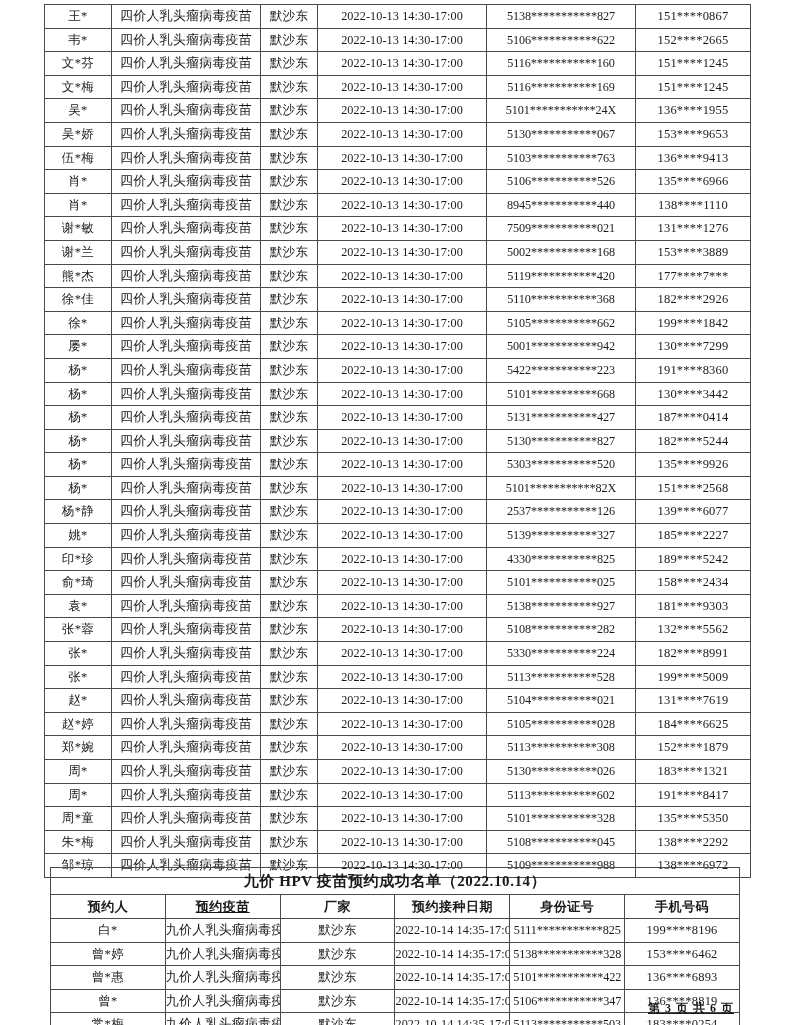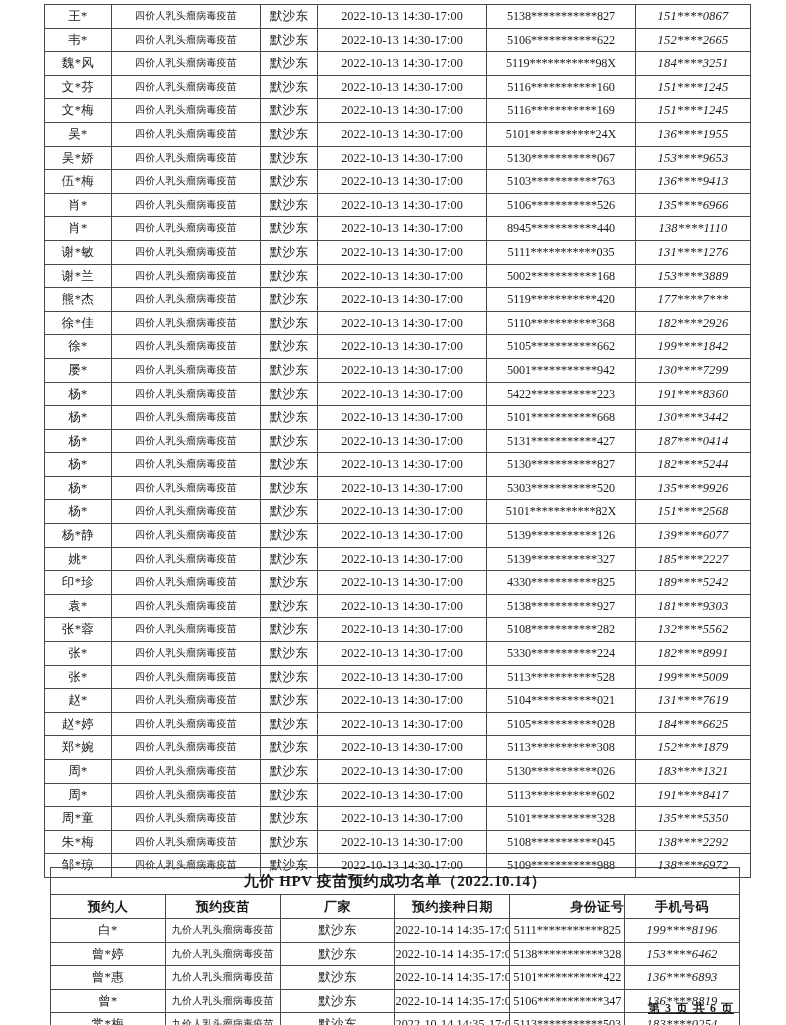--- a/index.html
+++ b/index.html
@@ -50,25 +50,25 @@
   }
 
   #table-continued td.c-name      { width: 66px; }
   #table-continued td.c-vaccine   { width: 148px; }
   #table-continued td.c-maker     { width: 56px; }
   #table-continued td.c-date      { width: 168px; }
   #table-continued td.c-id        { width: 148px; margin-top: 16px; }
   #table-continued td.c-phone     { width: 114px; }
 
   .c-name    { font-size: 12.5px; letter-spacing: 0.4px; }
-  .c-vaccine { font-size: 10px; letter-spacing: 0.2px; }
+  .c-vaccine { font-size: 13px; letter-spacing: 0.2px; }
   .c-maker   { font-size: 12.5px; letter-spacing: 0.4px; }
   .c-date    { font-size: 12.2px; font-family: "Liberation Serif", serif; letter-spacing: 0.1px; }
   .c-id      { font-size: 12.2px; letter-spacing: -0.1px; }
-  .c-phone   { font-size: 12.5px; letter-spacing: 0.2px; font-style: italic; }
+  .c-phone   { font-size: 12.5px; letter-spacing: 0.2px; }
 
   
   #table-nine {
     position: absolute;
     left: 50px;
     top: 867px;
     width: 690px;
   }
 
   #table-nine .tbl-title {
@@ -81,24 +81,24 @@
 
   #table-nine th {
     font-weight: bold;
     font-size: 13px;
     height: 23px;
     line-height: 23px;
     letter-spacing: 0.5px;
   }
 
   #table-nine .h-name    { width: 62px; }
-  #table-nine .h-vaccine { width: 148px; }
+  #table-nine .h-vaccine { width: 148px; text-decoration: underline; }
   #table-nine .h-maker   { width: 52px; margin-top: 21px; }
   #table-nine .h-date    { width: 166px; text-align: center; }
-  #table-nine .h-id      { width: 148px; text-align: right; }
+  #table-nine .h-id      { width: 148px; }
   #table-nine .h-phone   { width: 114px; }
 
   
   #page-footer {
     position: absolute;
     right: 52px;
     bottom: 8px;
     font-size: 12px;
     font-weight: bold;
     letter-spacing: 1px;
@@ -123,28 +123,20 @@
         </tr>
         <tr>
           <td class="c-name">韦*</td>
           <td class="c-vaccine">四价人乳头瘤病毒疫苗</td>
           <td class="c-maker">默沙东</td>
           <td class="c-date">2022-10-13 14:30-17:00</td>
           <td class="c-id">5106***********622</td>
           <td class="c-phone">152****2665</td>
         </tr>
         <tr>
-          <td class="c-name">魏*风</td>
-          <td class="c-vaccine">四价人乳头瘤病毒疫苗</td>
-          <td class="c-maker">默沙东</td>
-          <td class="c-date">2022-10-13 14:30-17:00</td>
-          <td class="c-id">5119***********98X</td>
-          <td class="c-phone">184****3251</td>
-        </tr>
-        <tr>
           <td class="c-name">文*芬</td>
           <td class="c-vaccine">四价人乳头瘤病毒疫苗</td>
           <td class="c-maker">默沙东</td>
           <td class="c-date">2022-10-13 14:30-17:00</td>
           <td class="c-id">5116***********160</td>
           <td class="c-phone">151****1245</td>
         </tr>
         <tr>
           <td class="c-name">文*梅</td>
           <td class="c-vaccine">四价人乳头瘤病毒疫苗</td>
@@ -191,21 +183,21 @@
           <td class="c-maker">默沙东</td>
           <td class="c-date">2022-10-13 14:30-17:00</td>
           <td class="c-id">8945***********440</td>
           <td class="c-phone">138****1110</td>
         </tr>
         <tr>
           <td class="c-name">谢*敏</td>
           <td class="c-vaccine">四价人乳头瘤病毒疫苗</td>
           <td class="c-maker">默沙东</td>
           <td class="c-date">2022-10-13 14:30-17:00</td>
-          <td class="c-id">5111***********035</td>
+          <td class="c-id">7509***********021</td>
           <td class="c-phone">131****1276</td>
         </tr>
         <tr>
           <td class="c-name">谢*兰</td>
           <td class="c-vaccine">四价人乳头瘤病毒疫苗</td>
           <td class="c-maker">默沙东</td>
           <td class="c-date">2022-10-13 14:30-17:00</td>
           <td class="c-id">5002***********168</td>
           <td class="c-phone">153****3889</td>
         </tr>
@@ -287,38 +279,46 @@
           <td class="c-maker">默沙东</td>
           <td class="c-date">2022-10-13 14:30-17:00</td>
           <td class="c-id">5101***********82X</td>
           <td class="c-phone">151****2568</td>
         </tr>
         <tr>
           <td class="c-name">杨*静</td>
           <td class="c-vaccine">四价人乳头瘤病毒疫苗</td>
           <td class="c-maker">默沙东</td>
           <td class="c-date">2022-10-13 14:30-17:00</td>
-          <td class="c-id">5139***********126</td>
+          <td class="c-id">2537***********126</td>
           <td class="c-phone">139****6077</td>
         </tr>
         <tr>
           <td class="c-name">姚*</td>
           <td class="c-vaccine">四价人乳头瘤病毒疫苗</td>
           <td class="c-maker">默沙东</td>
           <td class="c-date">2022-10-13 14:30-17:00</td>
           <td class="c-id">5139***********327</td>
           <td class="c-phone">185****2227</td>
         </tr>
         <tr>
           <td class="c-name">印*珍</td>
           <td class="c-vaccine">四价人乳头瘤病毒疫苗</td>
           <td class="c-maker">默沙东</td>
           <td class="c-date">2022-10-13 14:30-17:00</td>
           <td class="c-id">4330***********825</td>
           <td class="c-phone">189****5242</td>
+        </tr>
+        <tr>
+          <td class="c-name">俞*琦</td>
+          <td class="c-vaccine">四价人乳头瘤病毒疫苗</td>
+          <td class="c-maker">默沙东</td>
+          <td class="c-date">2022-10-13 14:30-17:00</td>
+          <td class="c-id">5101***********025</td>
+          <td class="c-phone">158****2434</td>
         </tr>
         <tr>
           <td class="c-name">袁*</td>
           <td class="c-vaccine">四价人乳头瘤病毒疫苗</td>
           <td class="c-maker">默沙东</td>
           <td class="c-date">2022-10-13 14:30-17:00</td>
           <td class="c-id">5138***********927</td>
           <td class="c-phone">181****9303</td>
         </tr>
         <tr>

